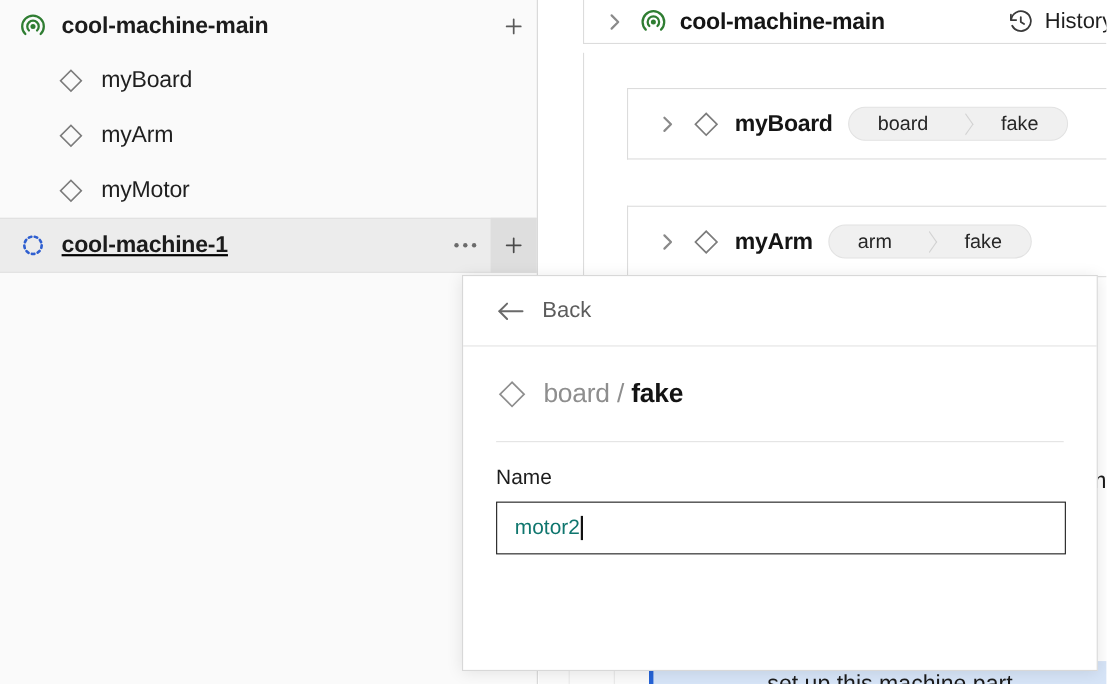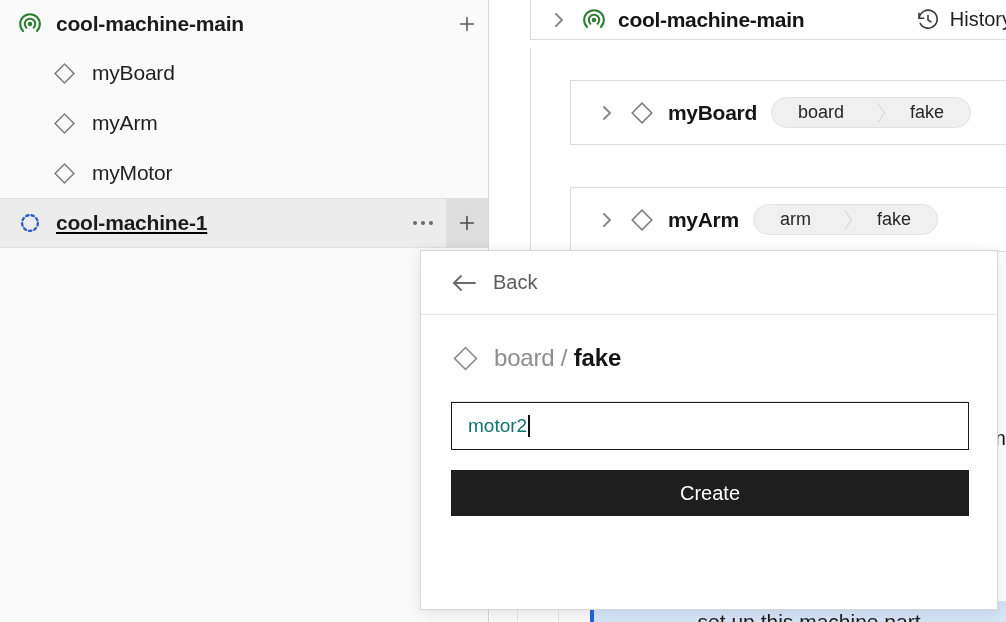--- a/index.html
+++ b/index.html
@@ -409,23 +409,23 @@
         </span>
         <span class="heading-text">
           <span>board</span>
           <span class="slash">/</span>
           <span class="strong">fake</span>
         </span>
       </div>
 
       <div class="modal-divider"></div>
 
+      <label class="field-label">Name</label>
 
       <div class="text-input">
         <span>motor2</span>
           <span class="caret"></span>
       </div>
 
-      <button class="create-btn">Create</button>
     </div>
   </div>
 
 </div>
 
 </body></html>

